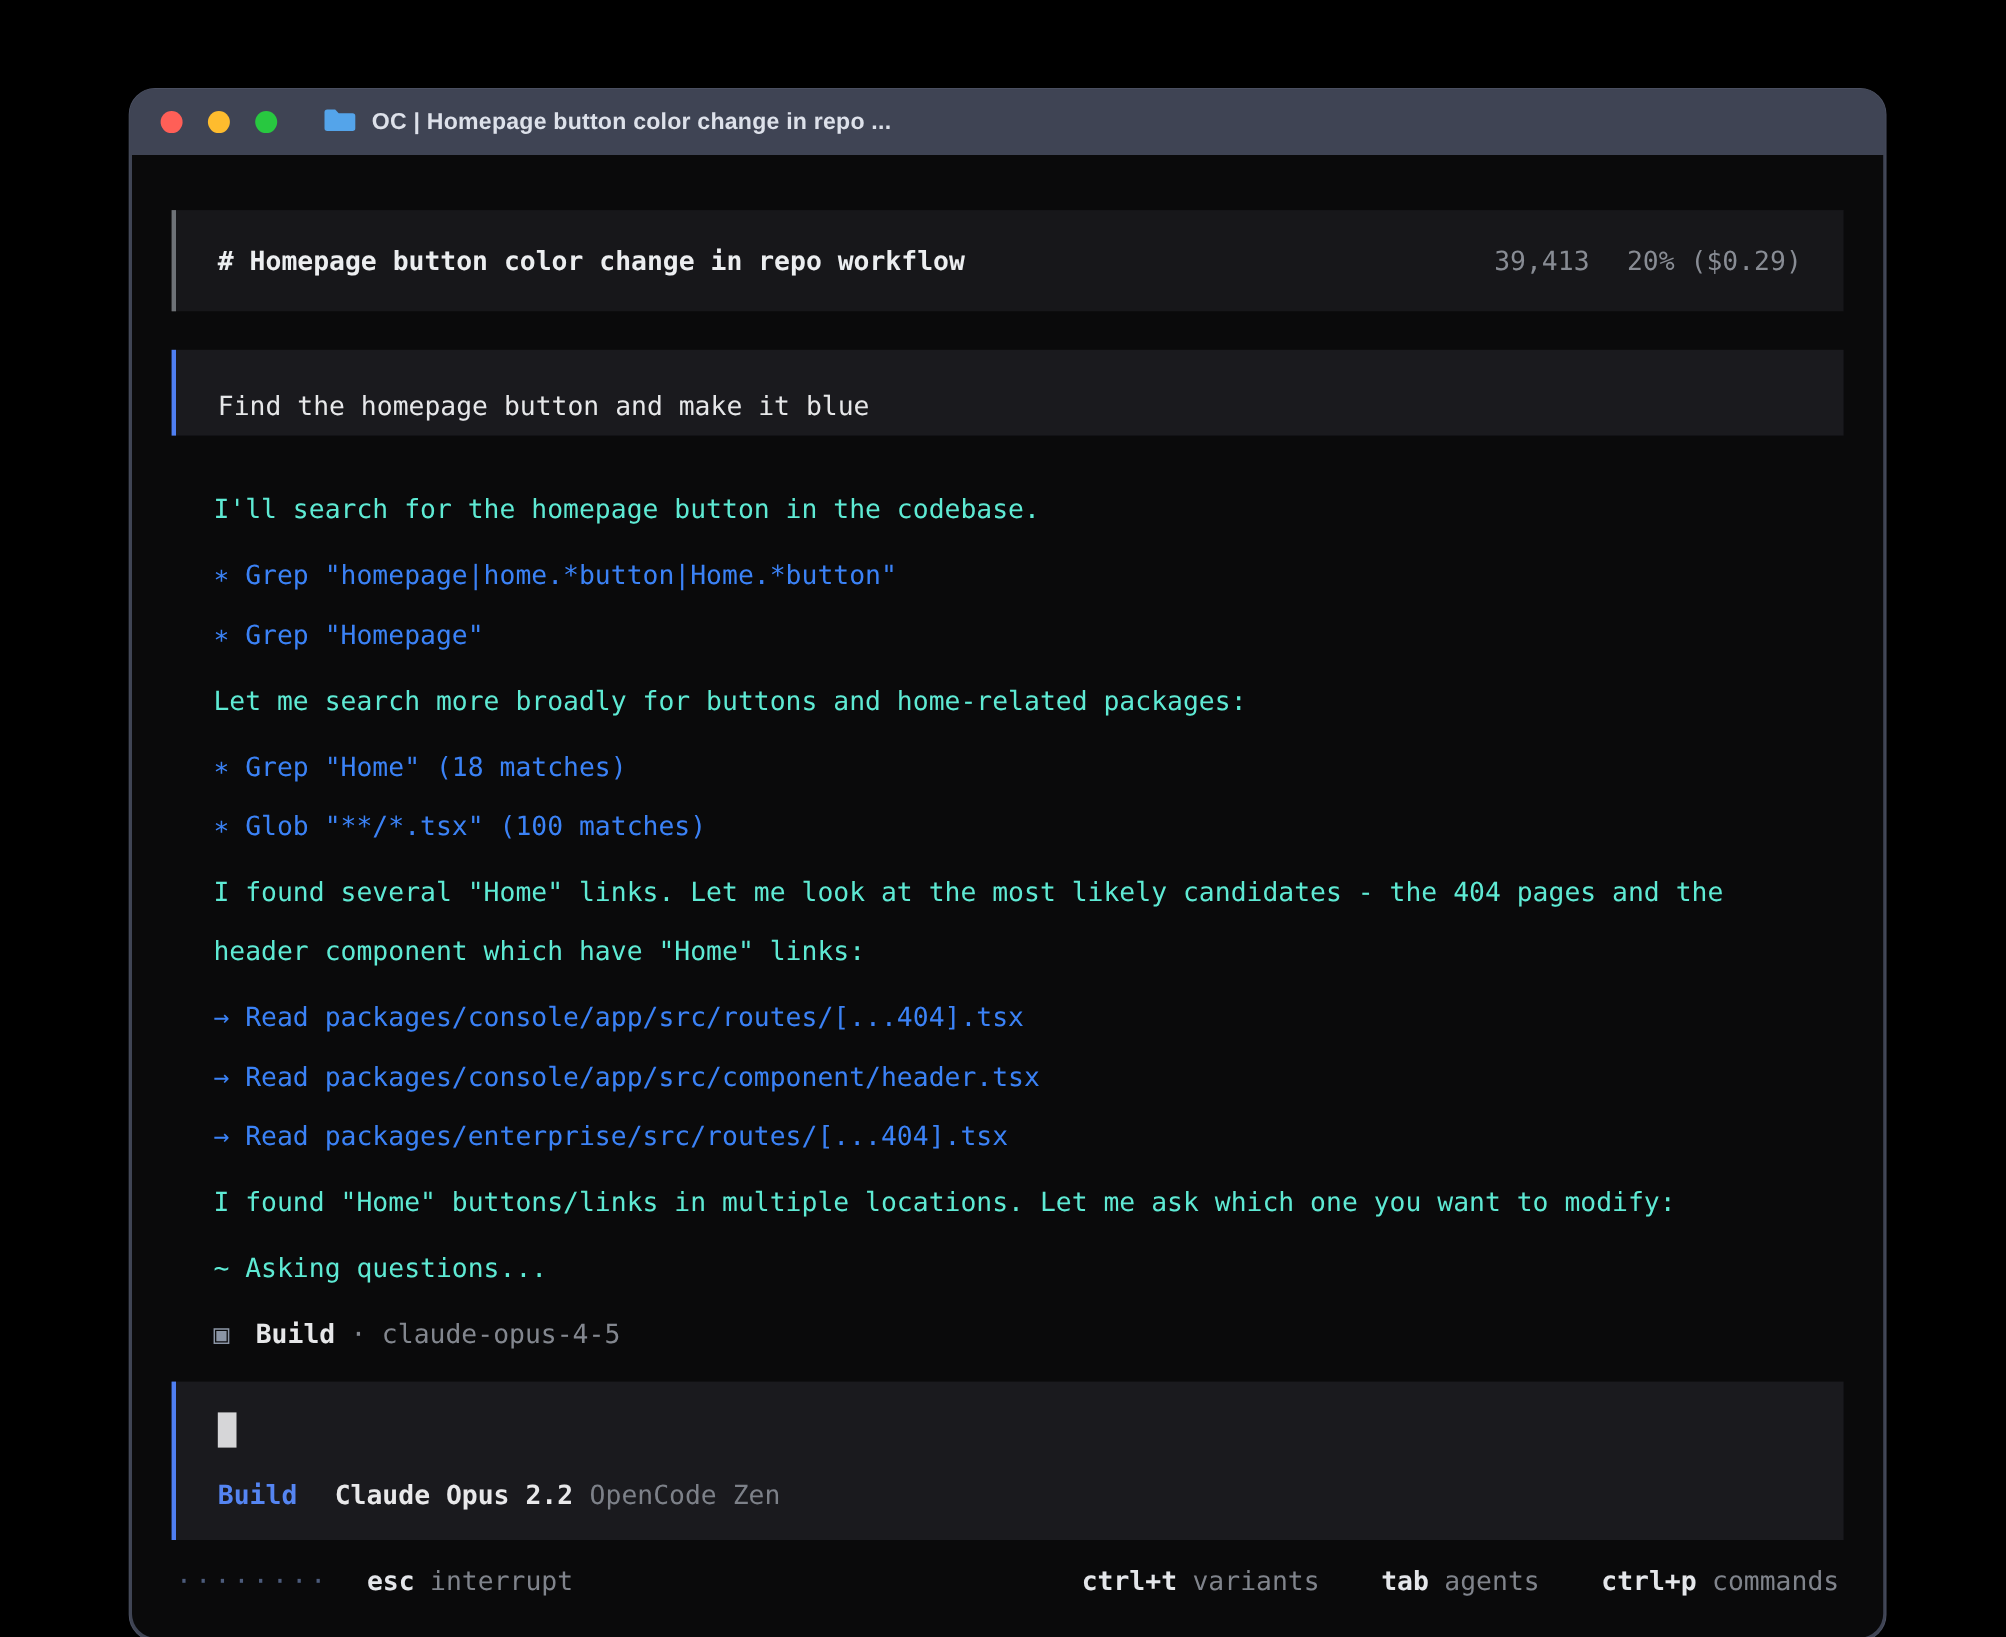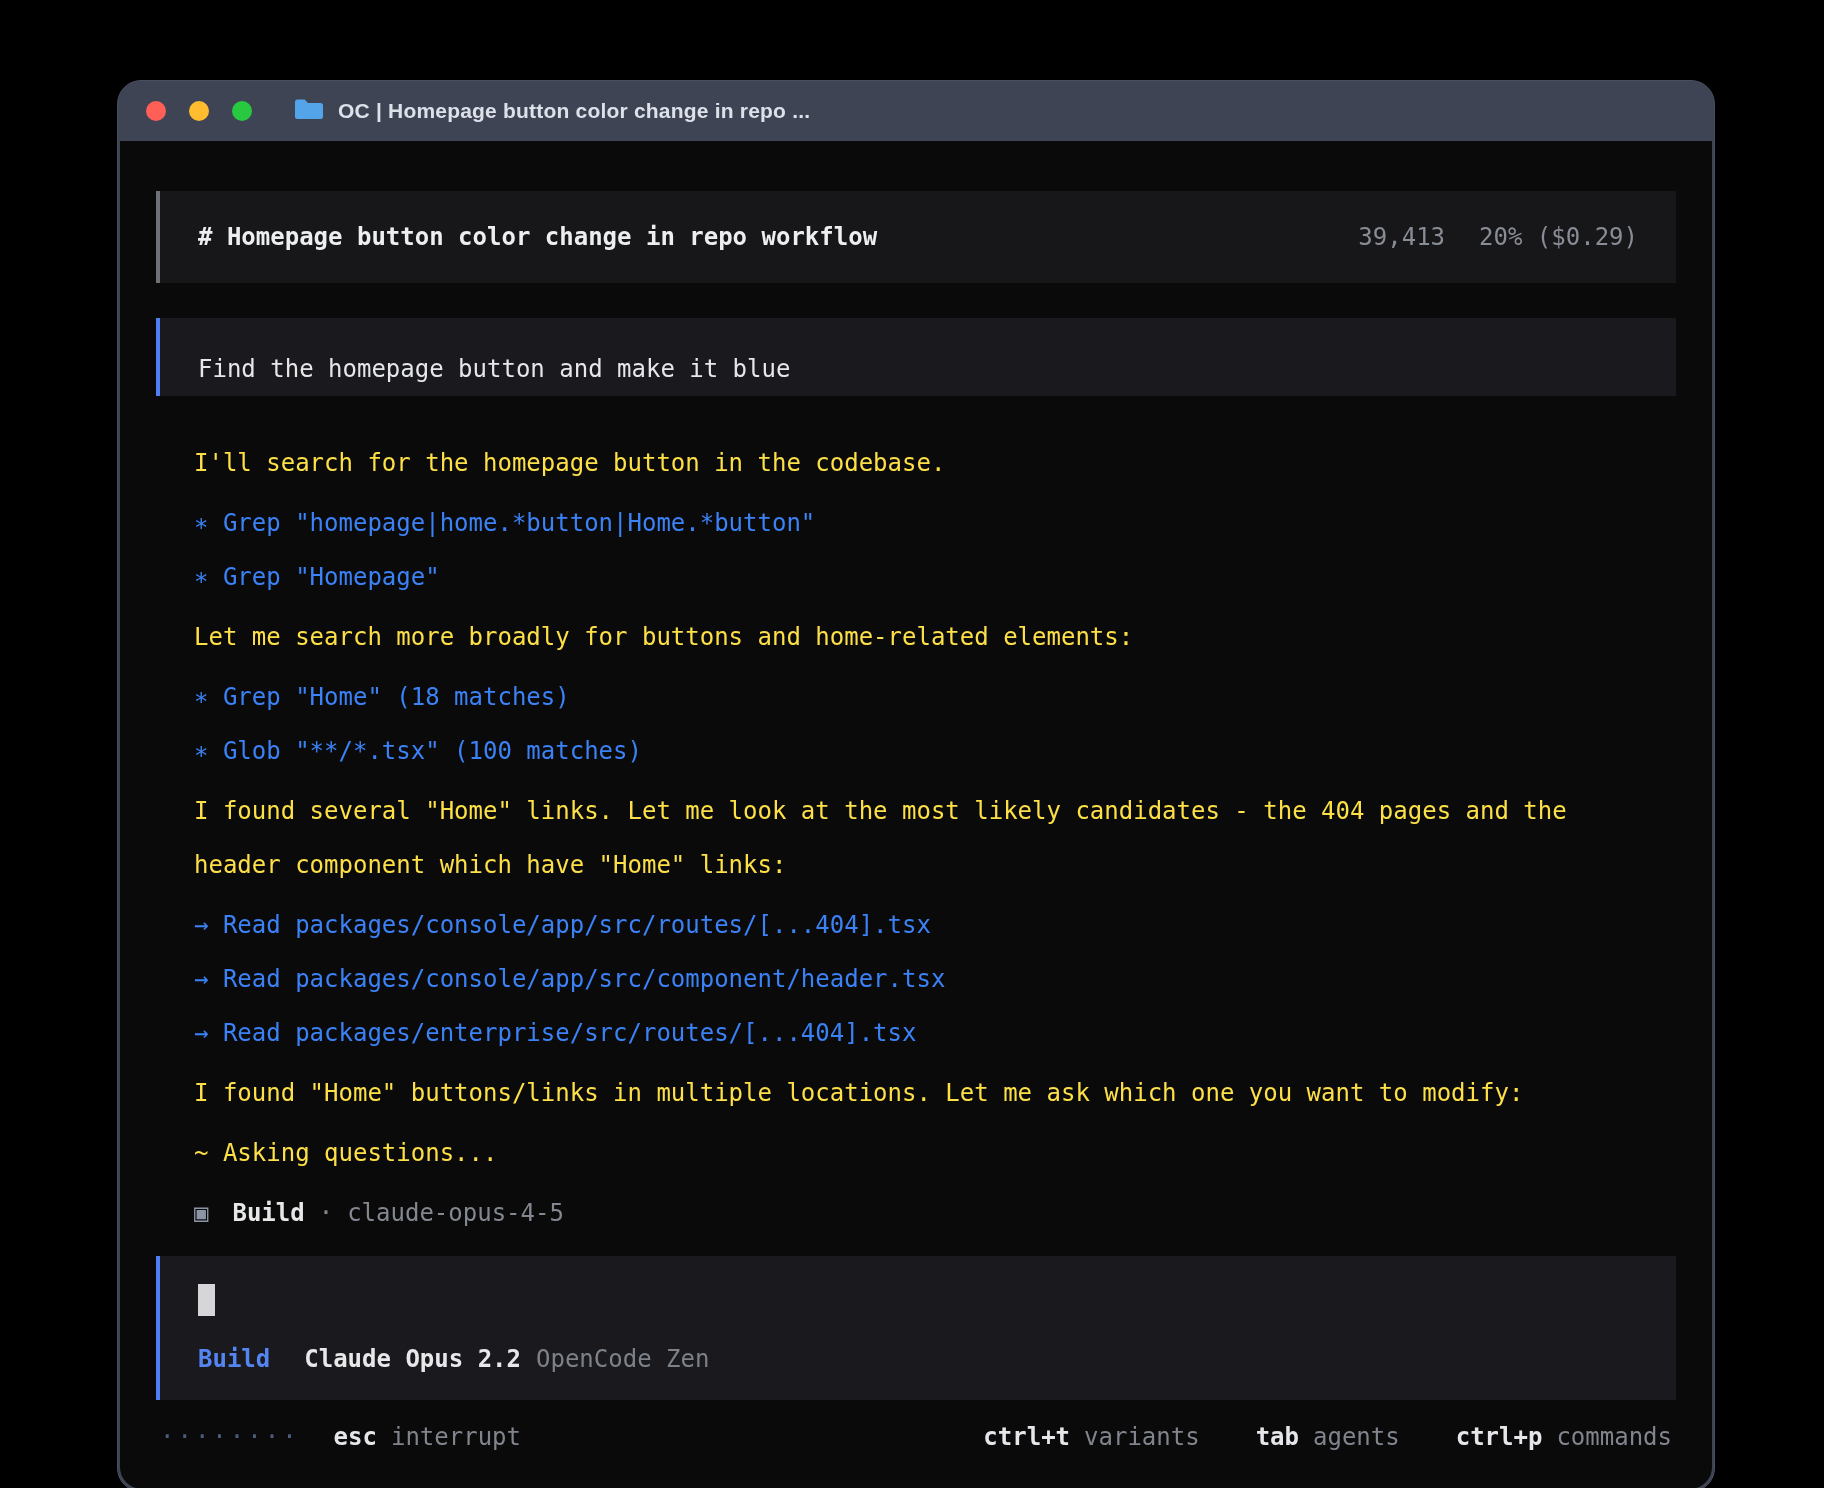--- a/index.html
+++ b/index.html
@@ -30,21 +30,21 @@
   .session-title { font-weight:700; color:#eceef0; white-space:pre; }
   .session-stats { color:#888c94; white-space:pre; display:flex; }
   .session-stats .gap { display:inline-block; width:34px; }
 
   .user-section { margin-top:35px; height:78px; border-color:#4f7ff2; background:#1a1a1e;
                   align-items:center; padding:0 38px; }
 
   .conversation { padding:28px 0 0 38px; }
   .block { margin-bottom:30px; }
   .line { white-space:pre; height:30px;margin-top:24px; }
-  .t-white .line { color:#fde047; }
+  .t-white .line { color:#5eead4; }
   .t-gray .line { color:#3b82f6; }
 
   .status-line { display:flex; align-items:center; white-space:pre; margin-bottom:0; }
   .status-icon { color:#8b95a5; margin-right:24px; }
   .status-agent { color:#e6e7e9; font-weight:700; }
   .status-sep { color:#83878f; margin:0 14px; }
   .status-model { color:#83878f; }
 
   .input-section { margin-top:28px; border-left:4px solid #4f7ff2; background:#1a1a1e;
                    padding:28px 38px 26px; display:block; }
@@ -99,21 +99,21 @@
       <div class="block t-white">
         <div class="line">I'll search for the homepage button in the codebase.</div>
       </div>
 
       <div class="block t-gray">
         <div class="line">∗ Grep "homepage|home.*button|Home.*button"</div>
         <div class="line">∗ Grep "Homepage"</div>
       </div>
 
       <div class="block t-white">
-        <div class="line">Let me search more broadly for buttons and home-related elements:</div>
+        <div class="line">Let me search more broadly for buttons and home-related packages:</div>
       </div>
 
       <div class="block t-gray">
         <div class="line">∗ Grep "Home" (18 matches)</div>
         <div class="line">∗ Glob "**/*.tsx" (100 matches)</div>
       </div>
 
       <div class="block t-white">
         <div class="line">I found several "Home" links. Let me look at the most likely candidates - the 404 pages and the</div>
         <div class="line">header component which have "Home" links:</div>

